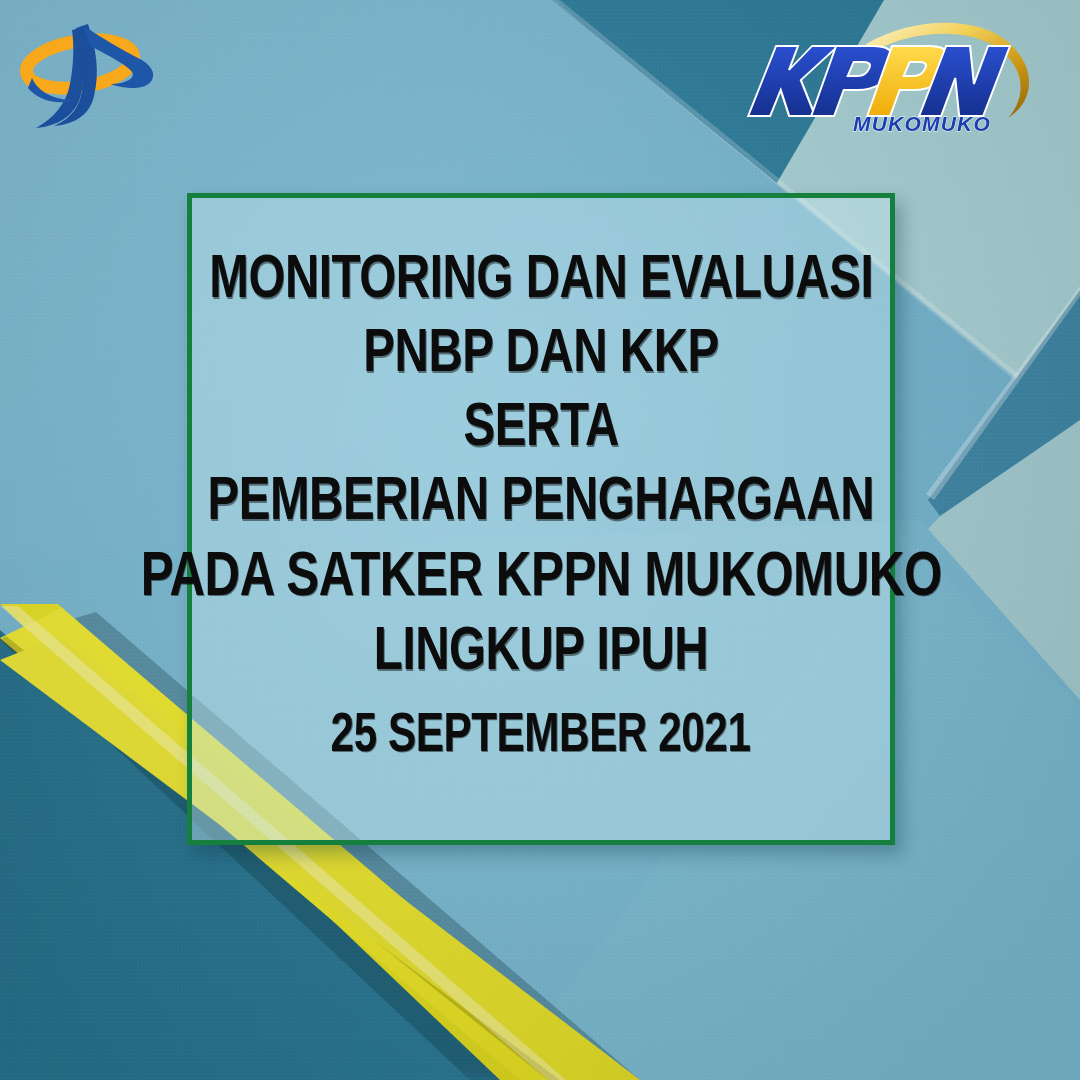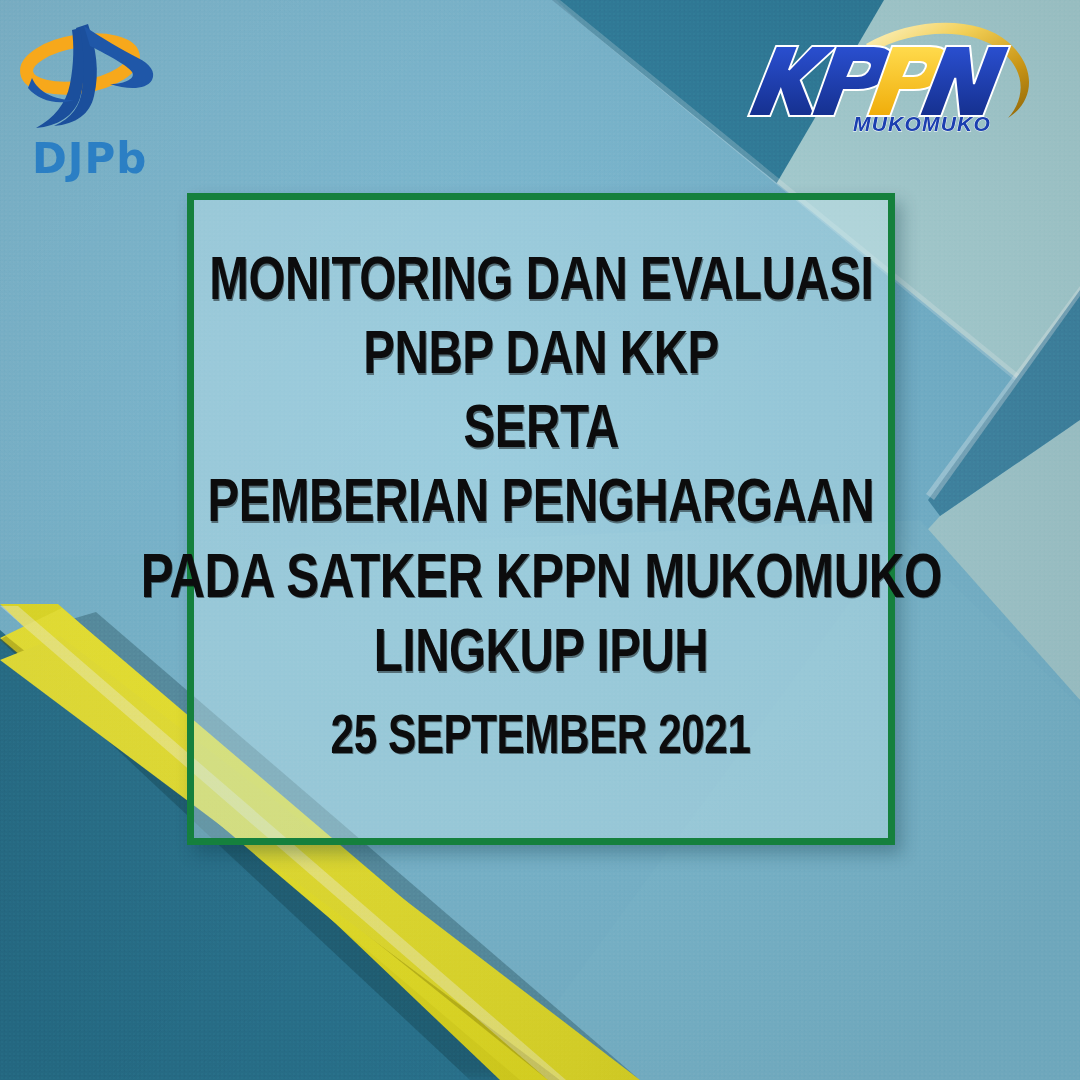--- a/index.html
+++ b/index.html
@@ -130,21 +130,21 @@
   .vignette{
     background:radial-gradient(ellipse at 45% 40%, rgba(255,255,255,0.05) 0%, rgba(0,0,0,0.10) 85%);
   }
 
   
   .panel{
     position:absolute;
     left:187px;top:193px;
     width:708px;height:652px;
     background:rgba(197,230,238,0.42);
-    border:7px solid #15803d;
+    border:5px solid #15803d;
     box-shadow:7px 9px 16px rgba(10,50,62,0.30);
   }
   .panel-inner{
     position:absolute;inset:0;
     display:flex;flex-direction:column;
     align-items:center;justify-content:flex-start;
     padding-top:47px;
   }
   .hl{
     color:#0c0c0d;
@@ -222,21 +222,20 @@
       <path d="M74 2 C 82 26, 86 50, 80 74 C 76 92, 62 102, 40 104
                C 58 96, 66 84, 68 68 C 70 48, 66 24, 62 6 Z" fill="#1b4f9c"></path>
       <path d="M70 4 C 88 16, 108 28, 124 36 C 136 42, 142 50, 138 58
                C 132 68, 114 68, 96 62 C 112 62, 122 56, 118 50
                C 114 44, 96 34, 76 24 Z" fill="#1f57a8"></path>
       <path d="M66 6 C 70 30, 72 56, 66 76 C 60 94, 44 104, 22 106
                C 40 96, 52 82, 56 62 C 60 42, 60 22, 58 8 Z" fill="#1b4f9c"></path>
 
       <path d="M18 56 C 24 70, 40 78, 60 78 C 44 84, 24 78, 14 66 Z" fill="#1f57a8"></path>
     </svg>
-    <div class="djpb-text">DJPb</div>
   </div>
 
   <div class="kppn">
     <svg width="300" height="120" viewBox="0 0 300 120" aria-hidden="true">
       <defs>
         <linearGradient id="goldArc" x1="0" y1="0" x2="1" y2="1">
           <stop offset="0%" stop-color="#fdf6cf"></stop>
           <stop offset="35%" stop-color="#f2cf56"></stop>
           <stop offset="70%" stop-color="#c89414"></stop>
           <stop offset="100%" stop-color="#8e6508"></stop>

